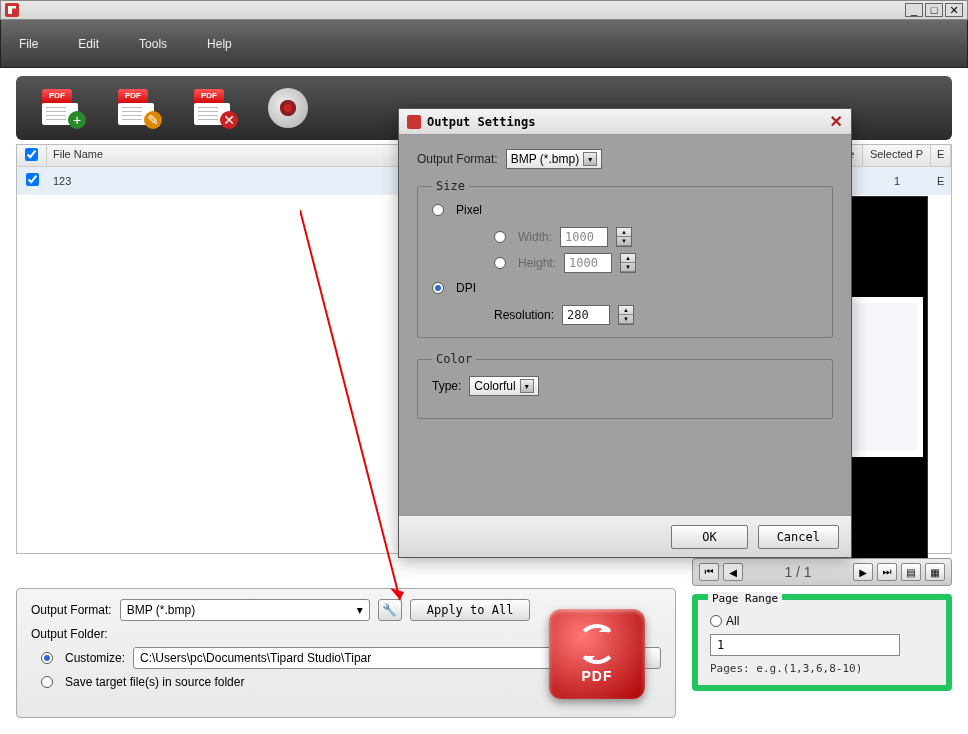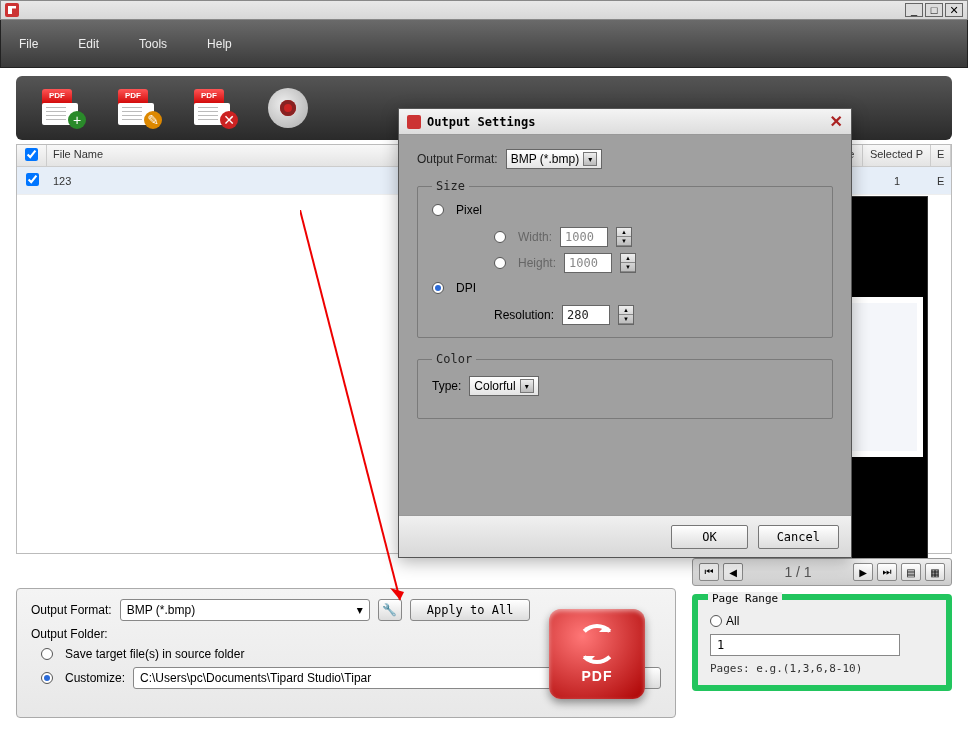--- a/index.html
+++ b/index.html
@@ -181,31 +181,31 @@
       </div>
     <div class="sqbtn">
         <span>🔧</span>
       </div>
     <button class="btn">Apply to All</button>
   </div>
   <div class="row">
       <span>Output Folder:</span>
     </div>
   <div class="row" style="margin-left:10px;">
-    <span class="radio"></span>
-    <span>Save target file(s) in source folder</span>
-  </div>
-  <div class="row" style="margin-left:10px;">
     <span class="radio on"></span>
     <span>Customize:</span>
     <div class="pathbox">
         <span>C:\Users\pc\Documents\Tipard Studio\Tipar</span>
         <span style="margin-left:auto;">…</span>
       </div>
     <button class="btn">Open</button>
+  </div>
+  <div class="row" style="margin-left:10px;">
+    <span class="radio"></span>
+    <span>Save target file(s) in source folder</span>
   </div>
   <div class="bigbtn">
     <div class="arrows"></div>
     <div class="lbl">PDF</div>
   </div>
 </div>
 
 <div class="navpanel">
   <div class="navbtns">
     <div class="nb">⏮</div>

